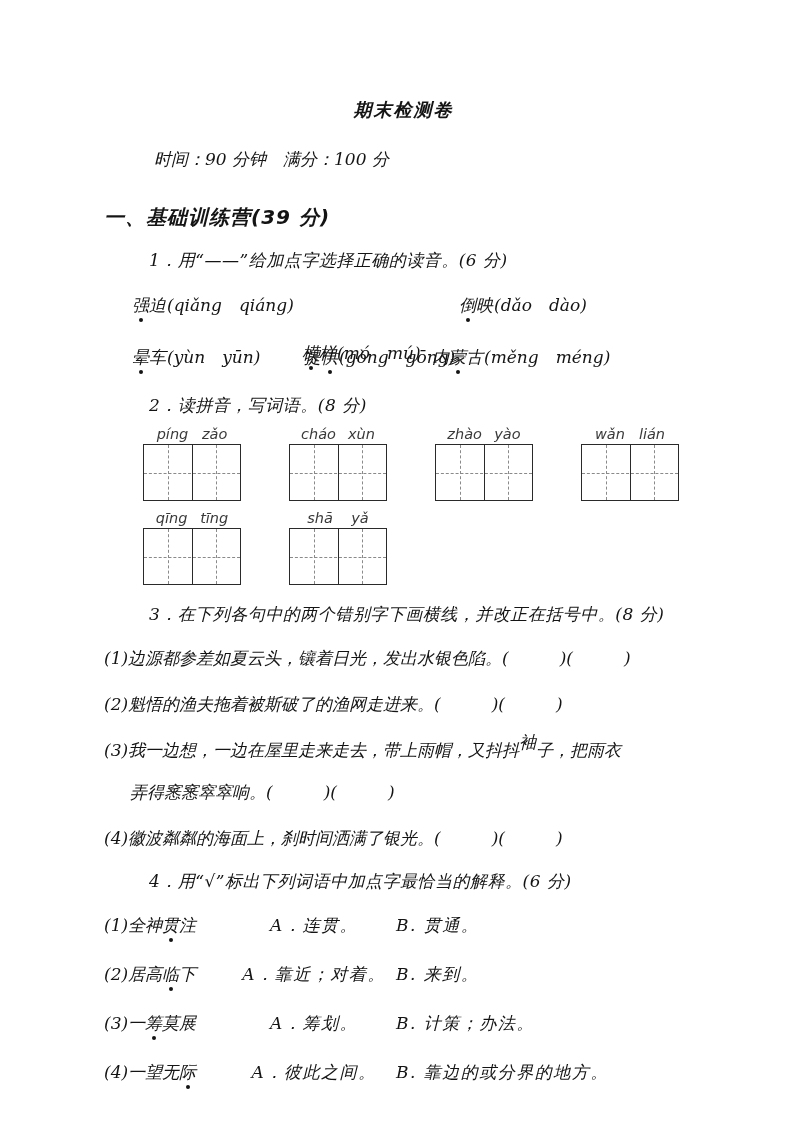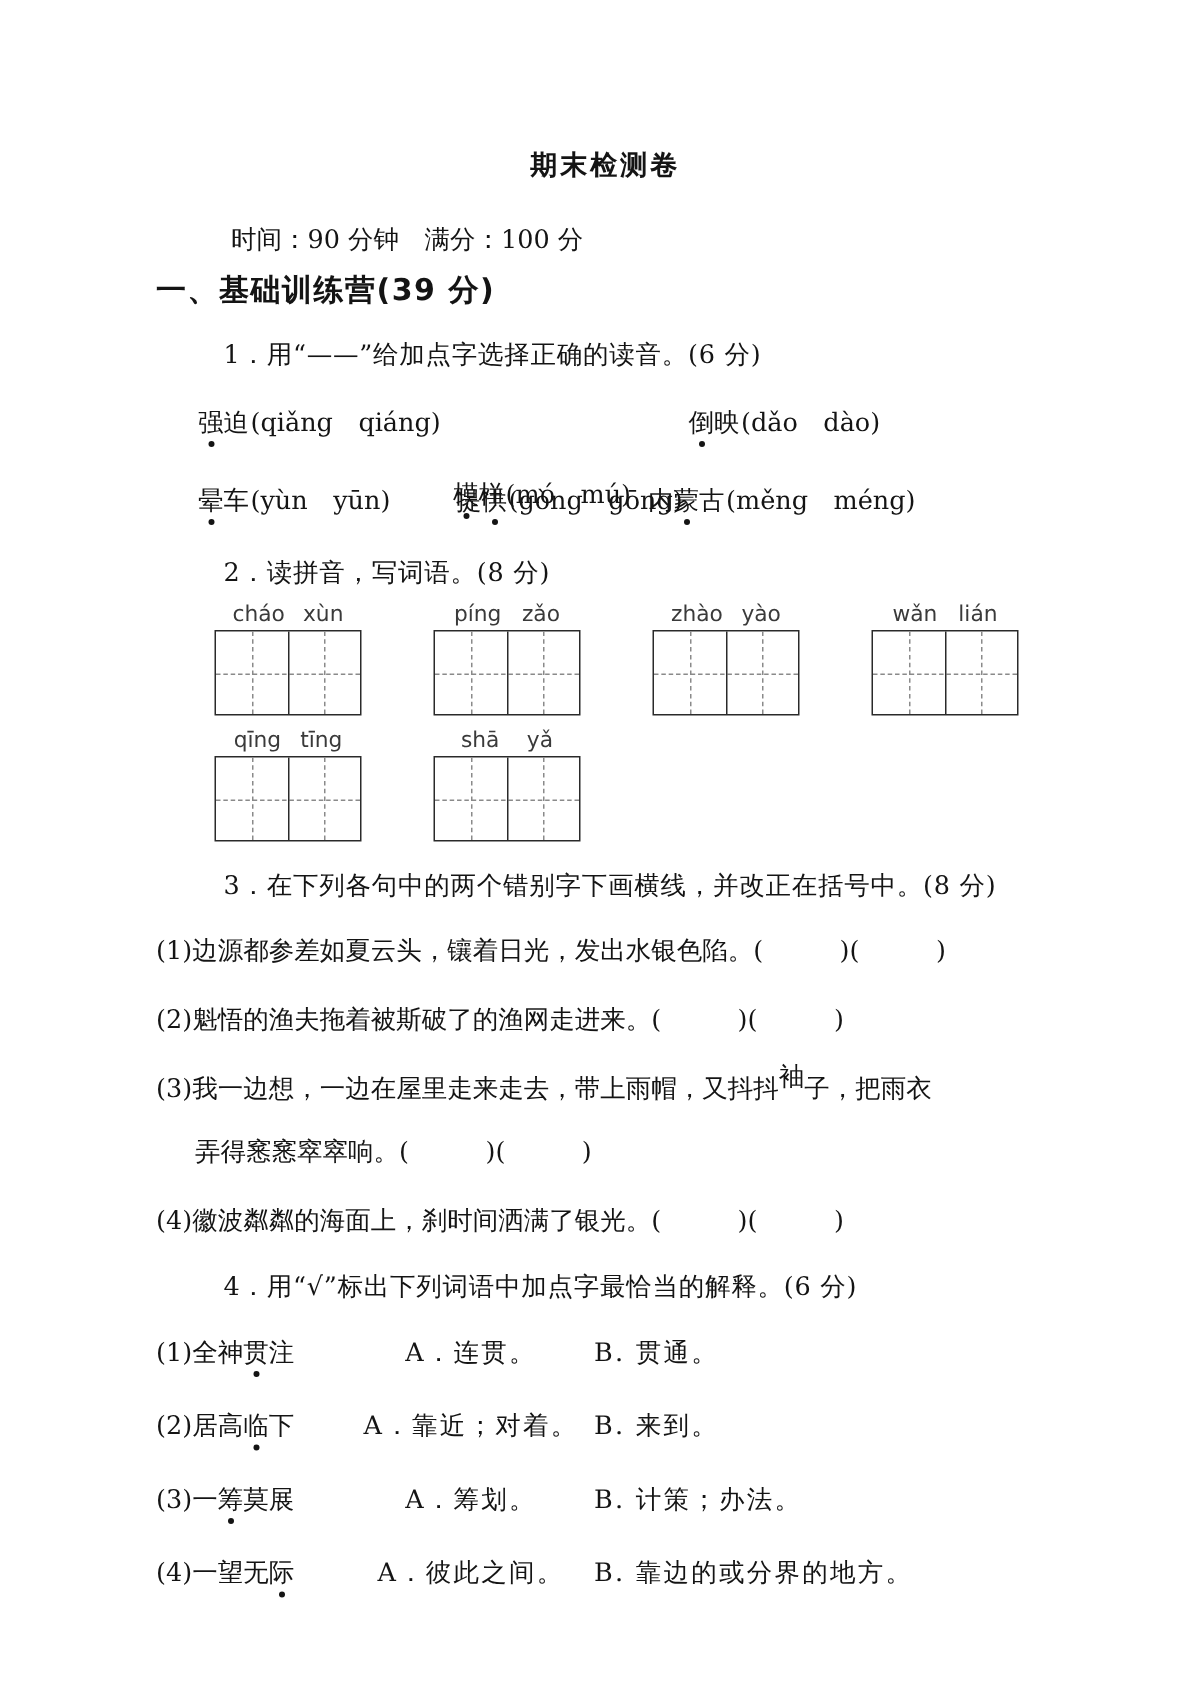--- a/index.html
+++ b/index.html
@@ -1,26 +1,26 @@
 <!DOCTYPE html>
 <html><head>
 <meta charset="utf-8">
 <style>
   * { margin:0; padding:0; box-sizing:border-box; }
   html,body { background:#ffffff; }
   .page {
     width:793px; height:1122px; margin:0 auto; background:#ffffff;
     color:#141414; font-family:"DejaVu Serif","Liberation Serif",serif;
-    font-size:17px; position:relative; overflow:hidden;
+    font-size:17px; position:relative; overflow:hidden;font-style:italic;
   }
   .content { padding:98px 90px 0 104px; }
 
   .title { font-size:18px; font-weight:700; text-align:center; letter-spacing:2px; }
   .meta { margin-top:26px; padding-left:50px; }
-  .section { margin-top:9px; font-family:"DejaVu Sans","Liberation Sans",sans-serif;
+  .section { margin-top:33px; font-family:"DejaVu Sans","Liberation Sans",sans-serif;
              font-weight:700; font-size:20px; letter-spacing:1px; }
 
   .stem { margin-top:18px; letter-spacing:0.5px;margin-left:45px; }
 
   
   .q1rows { margin-left:28px; }
   .wordrow { display:flex; margin-top:22px; height:30px; }
   .w { display:inline-block; white-space:nowrap; }
   .r1 .w:nth-child(1){ width:170px; } .r1 .w:nth-child(2){ width:157px;margin-top:48px; }
   .r2 .w:nth-child(1){ width:172px; } .r2 .w:nth-child(2){ width:128px; }
@@ -82,32 +82,32 @@
         <span class="w"><span>提</span><span class="dotchar">供</span><span></span><span class="wpy">(gòng　gōng)</span></span>
         <span class="w"><span>内</span><span class="dotchar">蒙</span><span>古</span><span class="wpy">(měng　méng)</span></span>
       </div>
     </div>
 
     <div class="stem">2．读拼音，写词语。(8 分)</div>
     <div class="grids">
       <div class="tgrow">
         <div class="tgroup">
           <div class="pinyin">
-              <span>cháo</span>
-              <span>xùn</span>
+              <span>píng</span>
+              <span>zǎo</span>
             </div>
           <div class="tian">
               <div class="cell"></div>
               <div class="cell"></div>
             </div>
         </div>
         <div class="tgroup">
           <div class="pinyin">
-              <span>píng</span>
-              <span>zǎo</span>
+              <span>cháo</span>
+              <span>xùn</span>
             </div>
           <div class="tian">
               <div class="cell"></div>
               <div class="cell"></div>
             </div>
         </div>
         <div class="tgroup">
           <div class="pinyin">
               <span>zhào</span>
               <span>yào</span>

